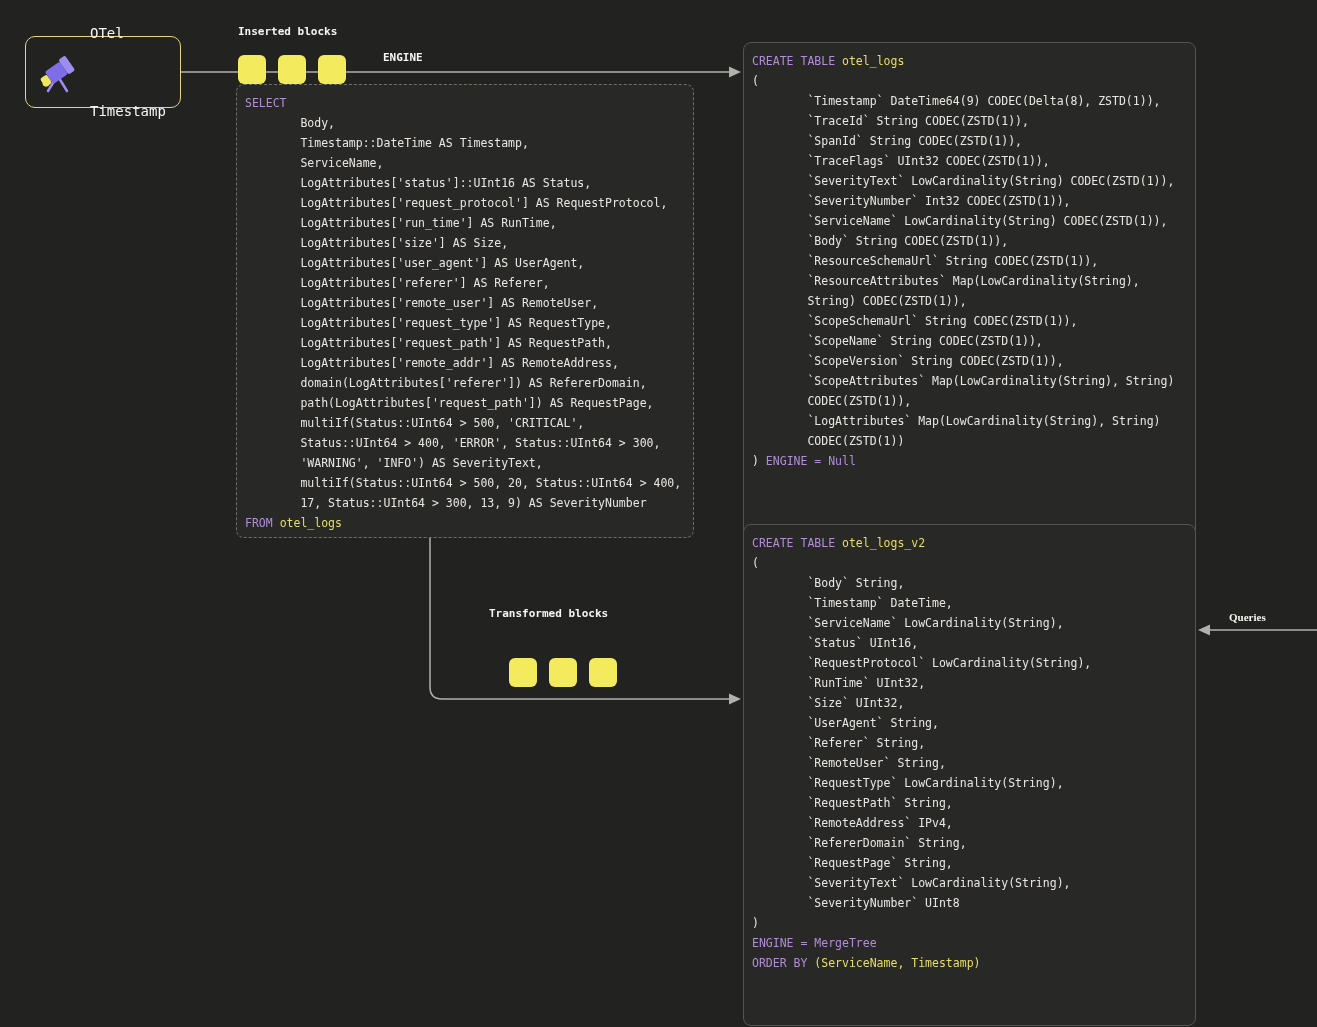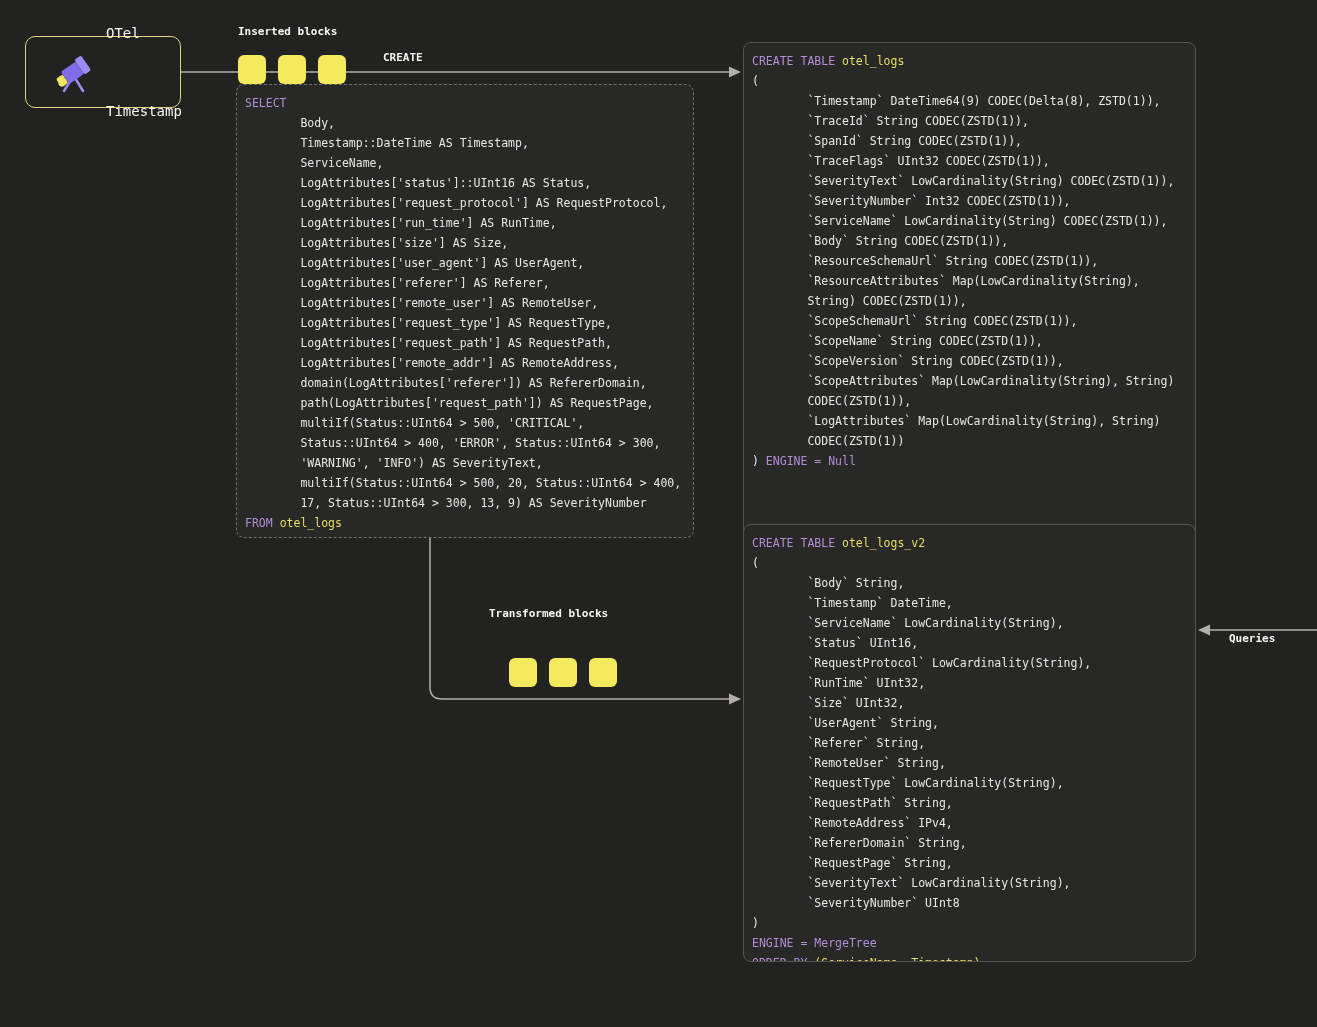--- a/index.html
+++ b/index.html
@@ -23,36 +23,36 @@
   .label {
     position: absolute;
     color: var(--label);
     font-size: 11px;
     font-weight: bold;
     white-space: pre;
   }
   .inserted-label    { left: 238px;  top: 25px;  }
   .inserts-label     { left: 383px;  top: 51px;  }
   .transformed-label { left: 489px;  top: 607px; }
-  .queries-label     { left: 1229px; top: 632px; }
+  .queries-label     { left: 1229px; top: 611px; font-family: Liberation Serif, serif; }
 
   .code-box {
     position: absolute;
     border-radius: 8px;
     padding: 8px;
     font-size: 11.5px;
     line-height: 20px;
     white-space: pre;
     color: var(--code);
     background: var(--box-bg);
     overflow: hidden;
   }
   .select-box      { border: 1px dashed var(--dashed); left: 236px; top: 84px;  width: 458px; height: 454px; }
   .otel-logs-box   { border: 1px solid var(--border);  left: 743px; top: 42px;  width: 453px; height: 518px; }
-  .otel-logs-v2-box{ border: 1px solid var(--border);  left: 743px; top: 524px; width: 453px; height: 438px; }
+  .otel-logs-v2-box{ border: 1px solid var(--border);  left: 743px; top: 524px; width: 453px; height: 502px; }
 
   .tok-k { color: var(--purple); }
   .tok-n { color: var(--yellow); }
   .tok-p { color: var(--code); }
 
   .blocks { position: absolute; display: flex; gap: 12px; }
   .inserted-blocks    { left: 238px; top: 55px;  }
   .transformed-blocks { left: 509px; top: 658px; }
   .block {
     width: 28px; height: 29px;
@@ -63,21 +63,21 @@
   .otel-box {
     position: absolute;
     left: 25px; top: 36px;
     width: 156px; height: 72px;
     border: 1.5px solid var(--otel-border);
     border-radius: 10px;
     background: var(--bg);
     display: flex;
     align-items: center;
     gap: 8px;
-    padding: 0 24px;
+    padding: 0 8px;
   }
   .otel-icon { flex: 0 0 auto; display: block; width: 48px; height: 48px; }
   .otel-label {
     color: var(--label);
     font-size: 14px;
     line-height: 26px;
     white-space: pre;
   }
 </style>
 </head>
@@ -114,21 +114,21 @@
   </div>
 
   <div class="label inserted-label">Inserted blocks</div>
 
   <div class="blocks inserted-blocks">
       <div class="block"></div>
       <div class="block"></div>
       <div class="block"></div>
     </div>
 
-  <div class="label inserts-label">CREATE</div>
+  <div class="label inserts-label">ENGINE</div>
 
   <div class="code-box select-box"><div class="code-line"><span class="tok-k">SELECT</span></div><div class="code-line"><span class="tok-p">        Body,</span></div><div class="code-line"><span class="tok-p">        Timestamp::DateTime AS Timestamp,</span></div><div class="code-line"><span class="tok-p">        ServiceName,</span></div><div class="code-line"><span class="tok-p">        LogAttributes['status']::UInt16 AS Status,</span></div><div class="code-line"><span class="tok-p">        LogAttributes['request_protocol'] AS RequestProtocol,</span></div><div class="code-line"><span class="tok-p">        LogAttributes['run_time'] AS RunTime,</span></div><div class="code-line"><span class="tok-p">        LogAttributes['size'] AS Size,</span></div><div class="code-line"><span class="tok-p">        LogAttributes['user_agent'] AS UserAgent,</span></div><div class="code-line"><span class="tok-p">        LogAttributes['referer'] AS Referer,</span></div><div class="code-line"><span class="tok-p">        LogAttributes['remote_user'] AS RemoteUser,</span></div><div class="code-line"><span class="tok-p">        LogAttributes['request_type'] AS RequestType,</span></div><div class="code-line"><span class="tok-p">        LogAttributes['request_path'] AS RequestPath,</span></div><div class="code-line"><span class="tok-p">        LogAttributes['remote_addr'] AS RemoteAddress,</span></div><div class="code-line"><span class="tok-p">        domain(LogAttributes['referer']) AS RefererDomain,</span></div><div class="code-line"><span class="tok-p">        path(LogAttributes['request_path']) AS RequestPage,</span></div><div class="code-line"><span class="tok-p">        multiIf(Status::UInt64 &gt; 500, 'CRITICAL',</span></div><div class="code-line"><span class="tok-p">        Status::UInt64 &gt; 400, 'ERROR', Status::UInt64 &gt; 300,</span></div><div class="code-line"><span class="tok-p">        'WARNING', 'INFO') AS SeverityText,</span></div><div class="code-line"><span class="tok-p">        multiIf(Status::UInt64 &gt; 500, 20, Status::UInt64 &gt; 400,</span></div><div class="code-line"><span class="tok-p">        17, Status::UInt64 &gt; 300, 13, 9) AS SeverityNumber</span></div><div class="code-line"><span class="tok-k">FROM </span><span class="tok-n">otel_logs</span></div></div>
 
   <div class="code-box otel-logs-box"><div class="code-line"><span class="tok-k">CREATE TABLE </span><span class="tok-n">otel_logs</span></div><div class="code-line"><span class="tok-p">(</span></div><div class="code-line"><span class="tok-p">        `Timestamp` DateTime64(9) CODEC(Delta(8), ZSTD(1)),</span></div><div class="code-line"><span class="tok-p">        `TraceId` String CODEC(ZSTD(1)),</span></div><div class="code-line"><span class="tok-p">        `SpanId` String CODEC(ZSTD(1)),</span></div><div class="code-line"><span class="tok-p">        `TraceFlags` UInt32 CODEC(ZSTD(1)),</span></div><div class="code-line"><span class="tok-p">        `SeverityText` LowCardinality(String) CODEC(ZSTD(1)),</span></div><div class="code-line"><span class="tok-p">        `SeverityNumber` Int32 CODEC(ZSTD(1)),</span></div><div class="code-line"><span class="tok-p">        `ServiceName` LowCardinality(String) CODEC(ZSTD(1)),</span></div><div class="code-line"><span class="tok-p">        `Body` String CODEC(ZSTD(1)),</span></div><div class="code-line"><span class="tok-p">        `ResourceSchemaUrl` String CODEC(ZSTD(1)),</span></div><div class="code-line"><span class="tok-p">        `ResourceAttributes` Map(LowCardinality(String),</span></div><div class="code-line"><span class="tok-p">        String) CODEC(ZSTD(1)),</span></div><div class="code-line"><span class="tok-p">        `ScopeSchemaUrl` String CODEC(ZSTD(1)),</span></div><div class="code-line"><span class="tok-p">        `ScopeName` String CODEC(ZSTD(1)),</span></div><div class="code-line"><span class="tok-p">        `ScopeVersion` String CODEC(ZSTD(1)),</span></div><div class="code-line"><span class="tok-p">        `ScopeAttributes` Map(LowCardinality(String), String)</span></div><div class="code-line"><span class="tok-p">        CODEC(ZSTD(1)),</span></div><div class="code-line"><span class="tok-p">        `LogAttributes` Map(LowCardinality(String), String)</span></div><div class="code-line"><span class="tok-p">        CODEC(ZSTD(1))</span></div><div class="code-line"><span class="tok-p">) </span><span class="tok-k">ENGINE = Null</span></div></div>
 
   <div class="label transformed-label">Transformed blocks</div>
 
   <div class="blocks transformed-blocks">
       <div class="block"></div>
       <div class="block"></div>

